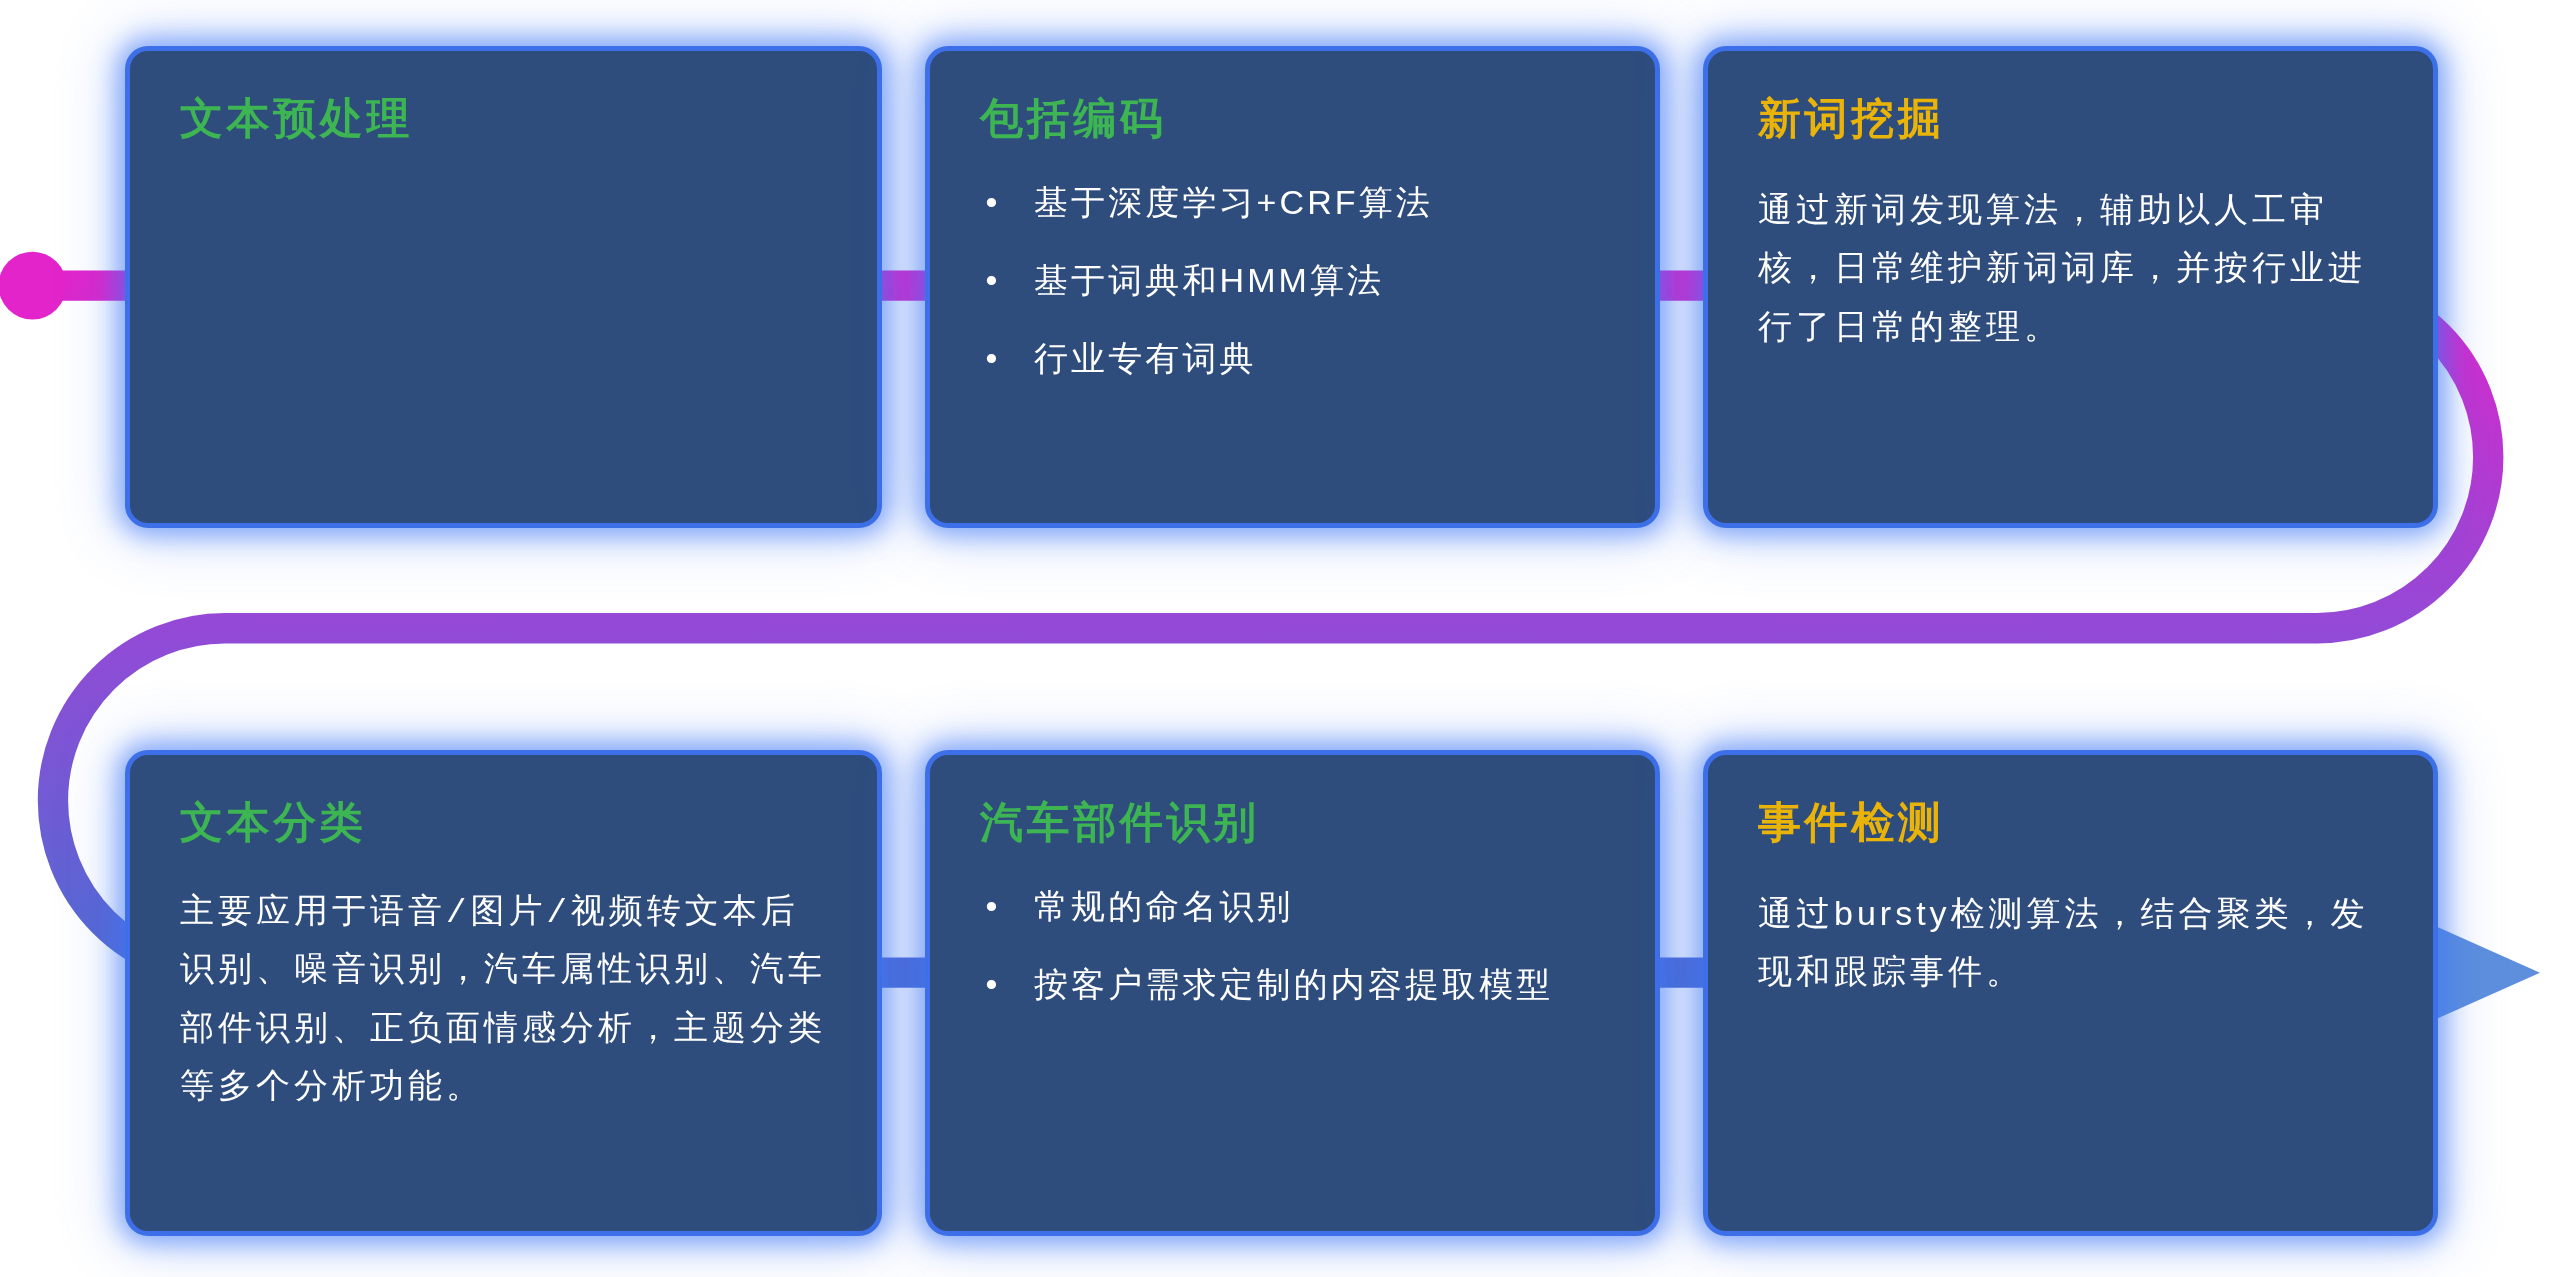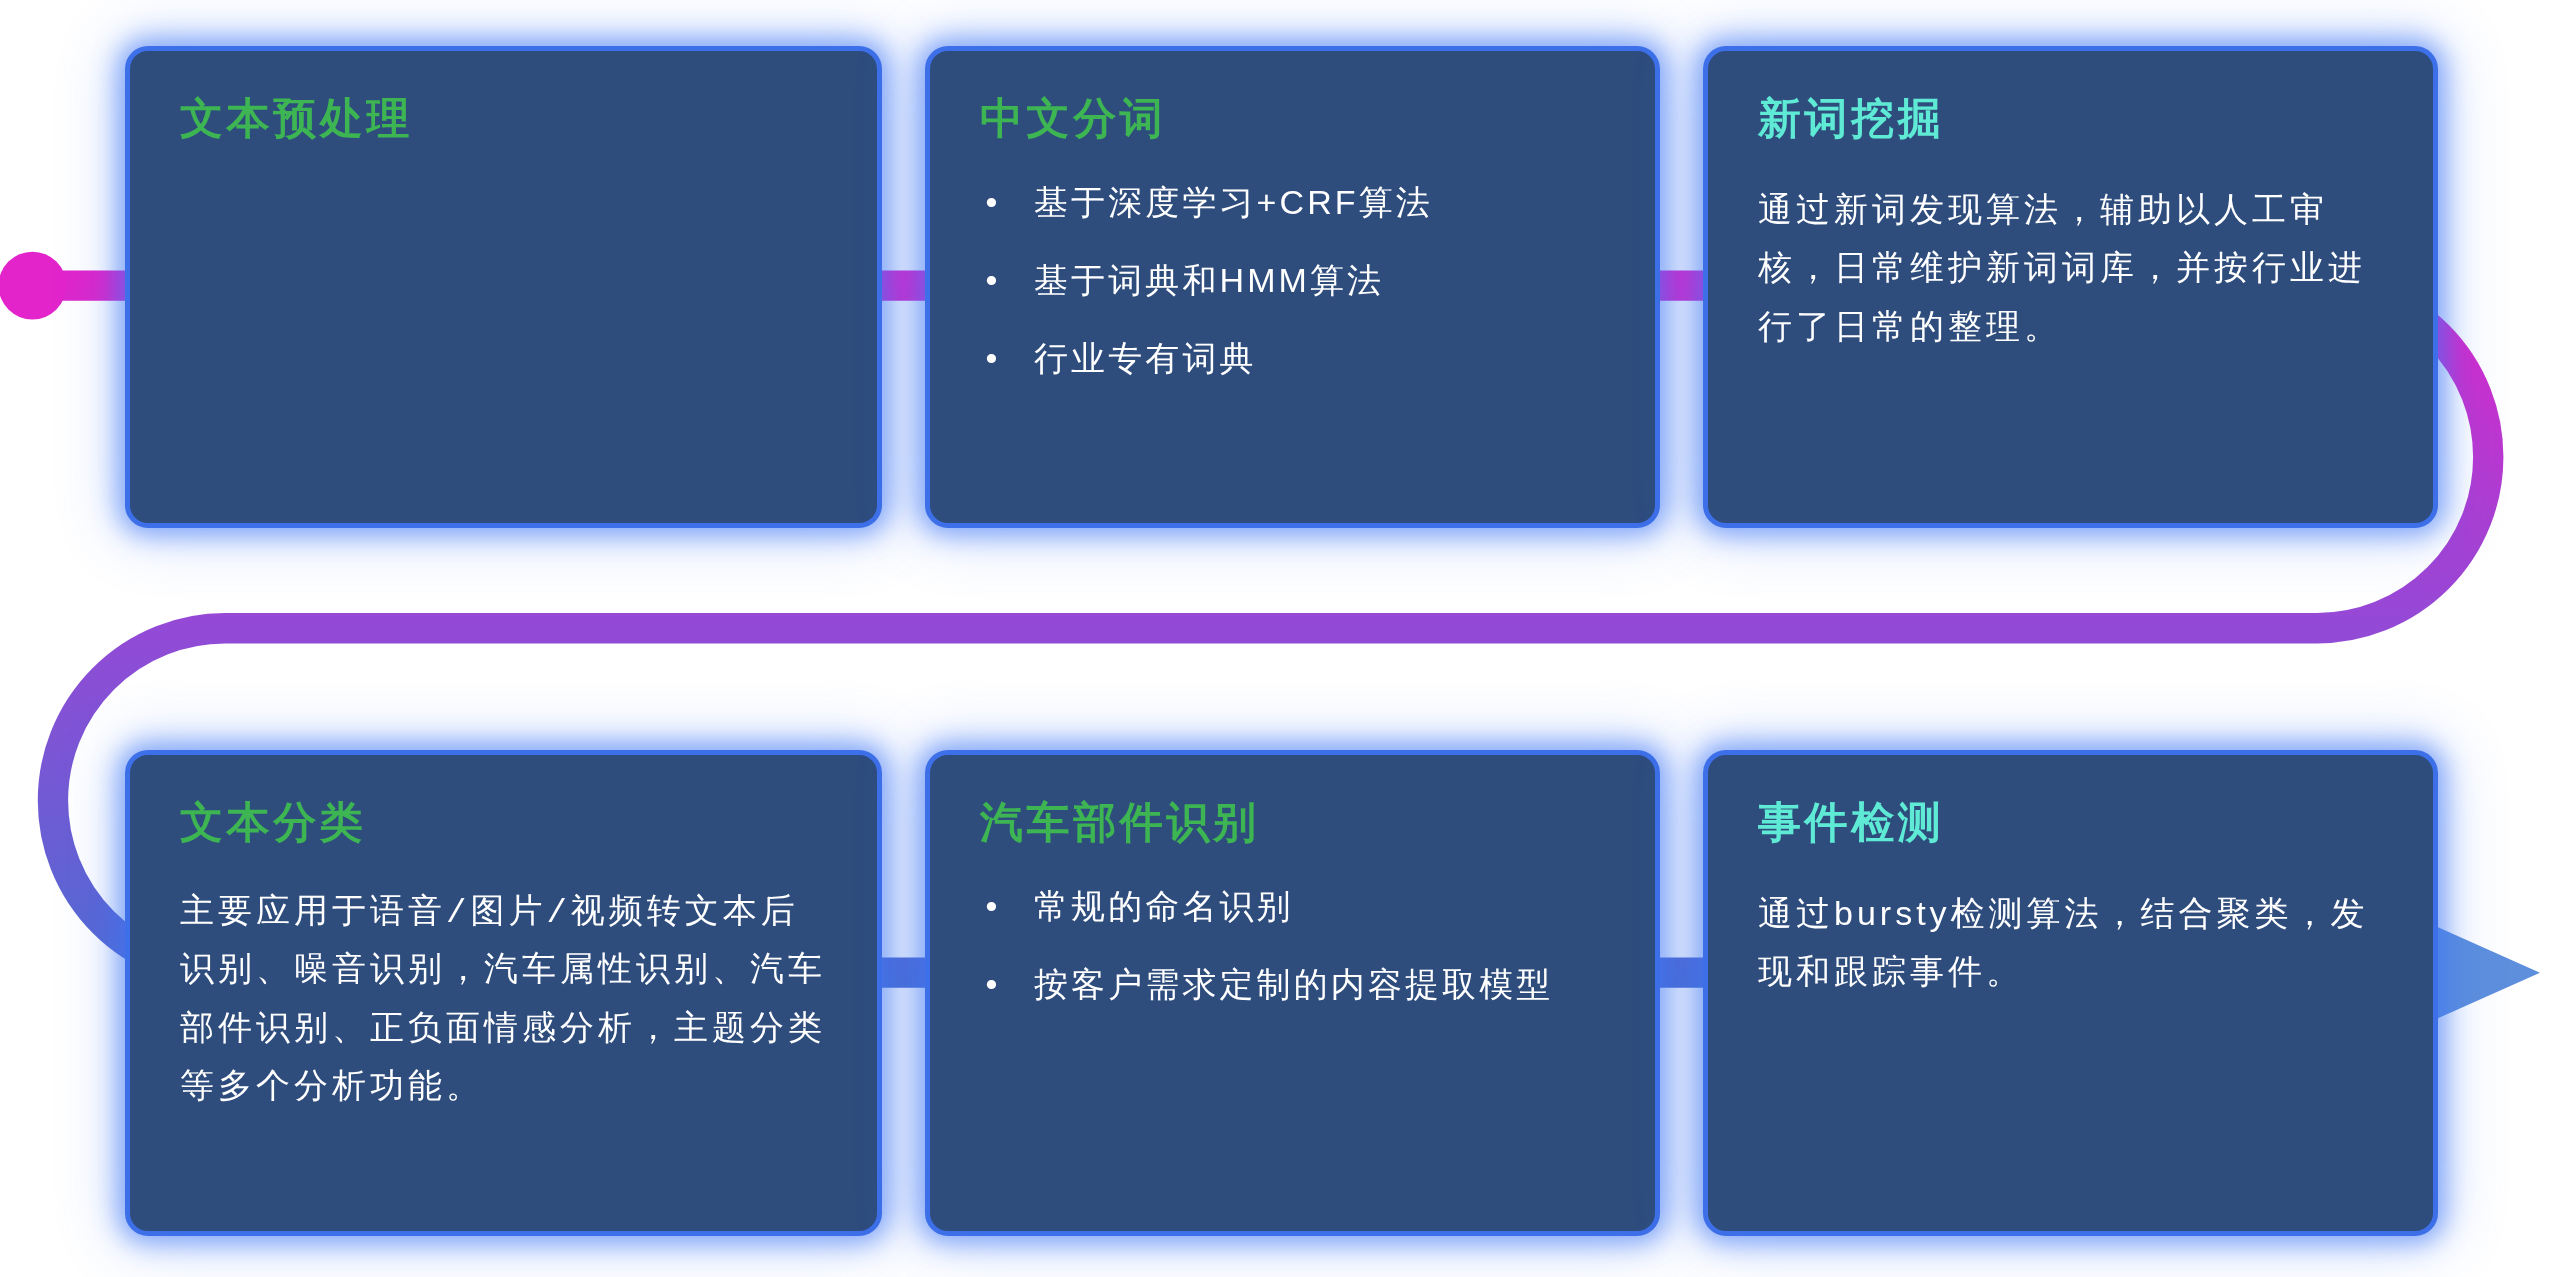--- a/index.html
+++ b/index.html
@@ -31,21 +31,21 @@
     padding:39px 50px 36px 50px;
   }
 
   .card h2{
     font-size:43px;
     font-weight:bold;
     letter-spacing:3.6px;
     margin-bottom:32px;
   }
   .title-green{ color:#3db553; }
-  .title-yellow{ color:#5eead4; }
+  .title-yellow{ color:#eab308; }
 
   .body-text{
     color:#ffffff;
     font-size:34px;
     line-height:1.72;
     letter-spacing:4px;
   }
 
   .bullets{
     list-style:none;
@@ -91,21 +91,21 @@
     <path d="M 30 320 H 2596 A 192 192 0 0 1 2596 704 H 252 A 193 193 0 0 0 252 1090 H 2730" fill="none" stroke="url(#flowGrad)" stroke-width="34"></path>
     <circle cx="36" cy="320" r="38" fill="#e224ca"></circle>
     <polygon points="2716,1032 2846,1090 2716,1148" fill="#5d8fdd"></polygon>
   </svg>
 
   <div class="card card-1">
     <h2 class="title-green">文本预处理</h2>
   </div>
 
   <div class="card card-2">
-    <h2 class="title-green">中文分词</h2>
+    <h2 class="title-green">包括编码</h2>
     <ul class="bullets">
       <li>基于深度学习+CRF算法</li>
       <li>基于词典和HMM算法</li>
       <li>行业专有词典</li>
     </ul>
   </div>
 
   <div class="card card-3">
     <h2 class="title-yellow">新词挖掘</h2>
     <p class="body-text">通过新词发现算法，辅助以人工审核，日常维护新词词库，并按行业进行了日常的整理。</p>

